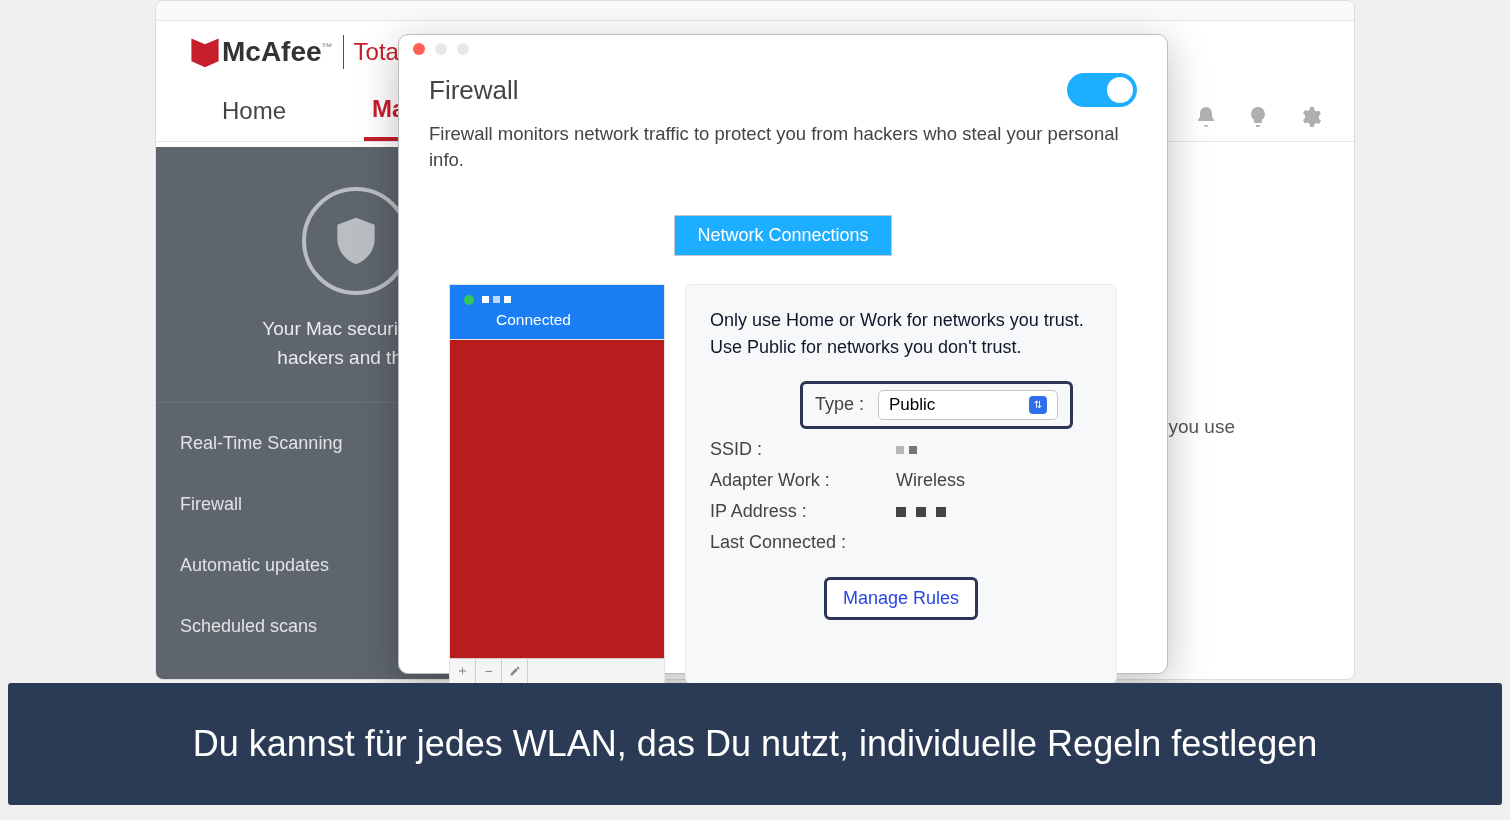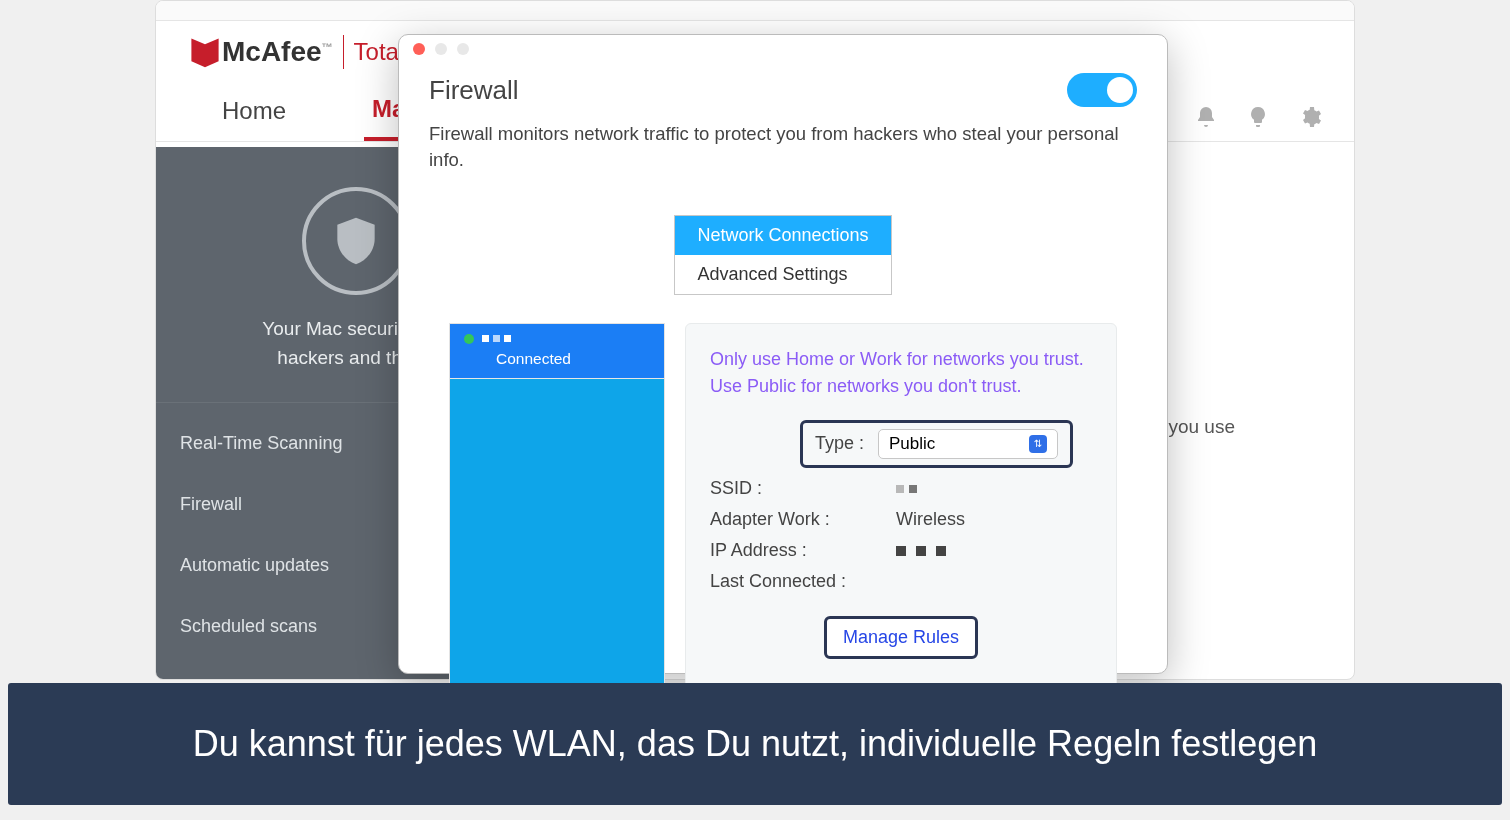--- a/index.html
+++ b/index.html
@@ -100,21 +100,21 @@
     width:26px; height:26px; background:#fff; border-radius:50%;
   }
   .fw-desc { font-size:18.5px; color:#444; margin-top:14px; line-height:1.4; }
   .seg-wrap { display:flex; justify-content:center; margin: 42px 0 28px; }
   .seg { display:flex; border:1px solid #c7c7c7;flex-direction:column; }
   .seg-item { padding: 9px 22px; font-size:18px; cursor:pointer; background:#fff; color:#333;}
   .seg-item.active { background:#1eaeff; color:#fff; }
 
   .fw-panel { display:flex; gap: 20px; padding: 0 20px; }
   .net-list {
-    width: 216px; background:#0ea5e9; border:1px solid #e3e3e3;
+    width: 216px; background:#b91c1c; border:1px solid #e3e3e3;
     display:flex; flex-direction:column; position:relative;
     height: 400px;
   }
   .net-item { padding: 10px 14px 10px 14px; border-bottom:1px solid #e6e6e6; cursor:pointer;}
   .net-item.active { background:#1b7ef5; color:#fff; }
   .ni-row1 { display:flex; align-items:center; gap:8px; }
   .ni-dot { width:10px; height:10px; border-radius:50%; flex-shrink:0;}
   .ni-dot.green { background:#34c759; }
   .ni-dot.red { background:#ff3b30; }
   .ni-pix { display:flex; gap:4px; }
@@ -129,21 +129,21 @@
     background:#f5f5f5;
     width:100%;
   }
   .nt-btn { width:26px; height:24px; border-right:1px solid #d0d0d0;
     display:flex; align-items:center; justify-content:center; color:#888; cursor:pointer; font-size:14px;}
 
   .detail-card {
     flex:1; background:#f6f8f9; border:1px solid #e8ebec; border-radius:6px;
     padding: 22px 24px 28px;
   }
-  .dc-note { font-size:18px; color:#8b5cf6; line-height:1.5; }
+  .dc-note { font-size:18px; color:#0f172a; line-height:1.5; }
   .dc-form { margin-top: 20px; }
   .dc-row { display:flex; align-items:center; gap: 16px; margin: 10px 0; }
   .dc-label { width: 170px; text-align:left; font-size:18px; color:#444; }
   .dc-val { font-size:18px; color:#444; }
   .type-row { border:3px solid #2b3654; border-radius:6px; padding: 6px 12px; width: fit-content; }
   .type-select {
     background:#fff; border:1px solid #c7c7c7; border-radius:5px;
     padding: 4px 10px; font-size:17px; width:180px;
     display:flex; justify-content:space-between; align-items:center;
   }
@@ -239,21 +239,20 @@
   <div class="fw-body">
     <div class="fw-head-row">
       <div class="fw-title">Firewall</div>
       <div class="toggle"></div>
     </div>
     <div class="fw-desc">Firewall monitors network traffic to protect you from hackers who steal your personal info.</div>
 
     <div class="seg-wrap">
       <div class="seg">
         <div class="seg-item active">Network Connections</div>
-        <div class="seg-item">Advanced Settings</div>
       </div>
     </div>
 
     <div class="fw-panel">
       <div class="net-list">
         <div class="net-item active">
           <div class="ni-row1">
             <span class="ni-dot green"></span>
             <span class="ni-pix">
               <span class="pix dark"></span>

